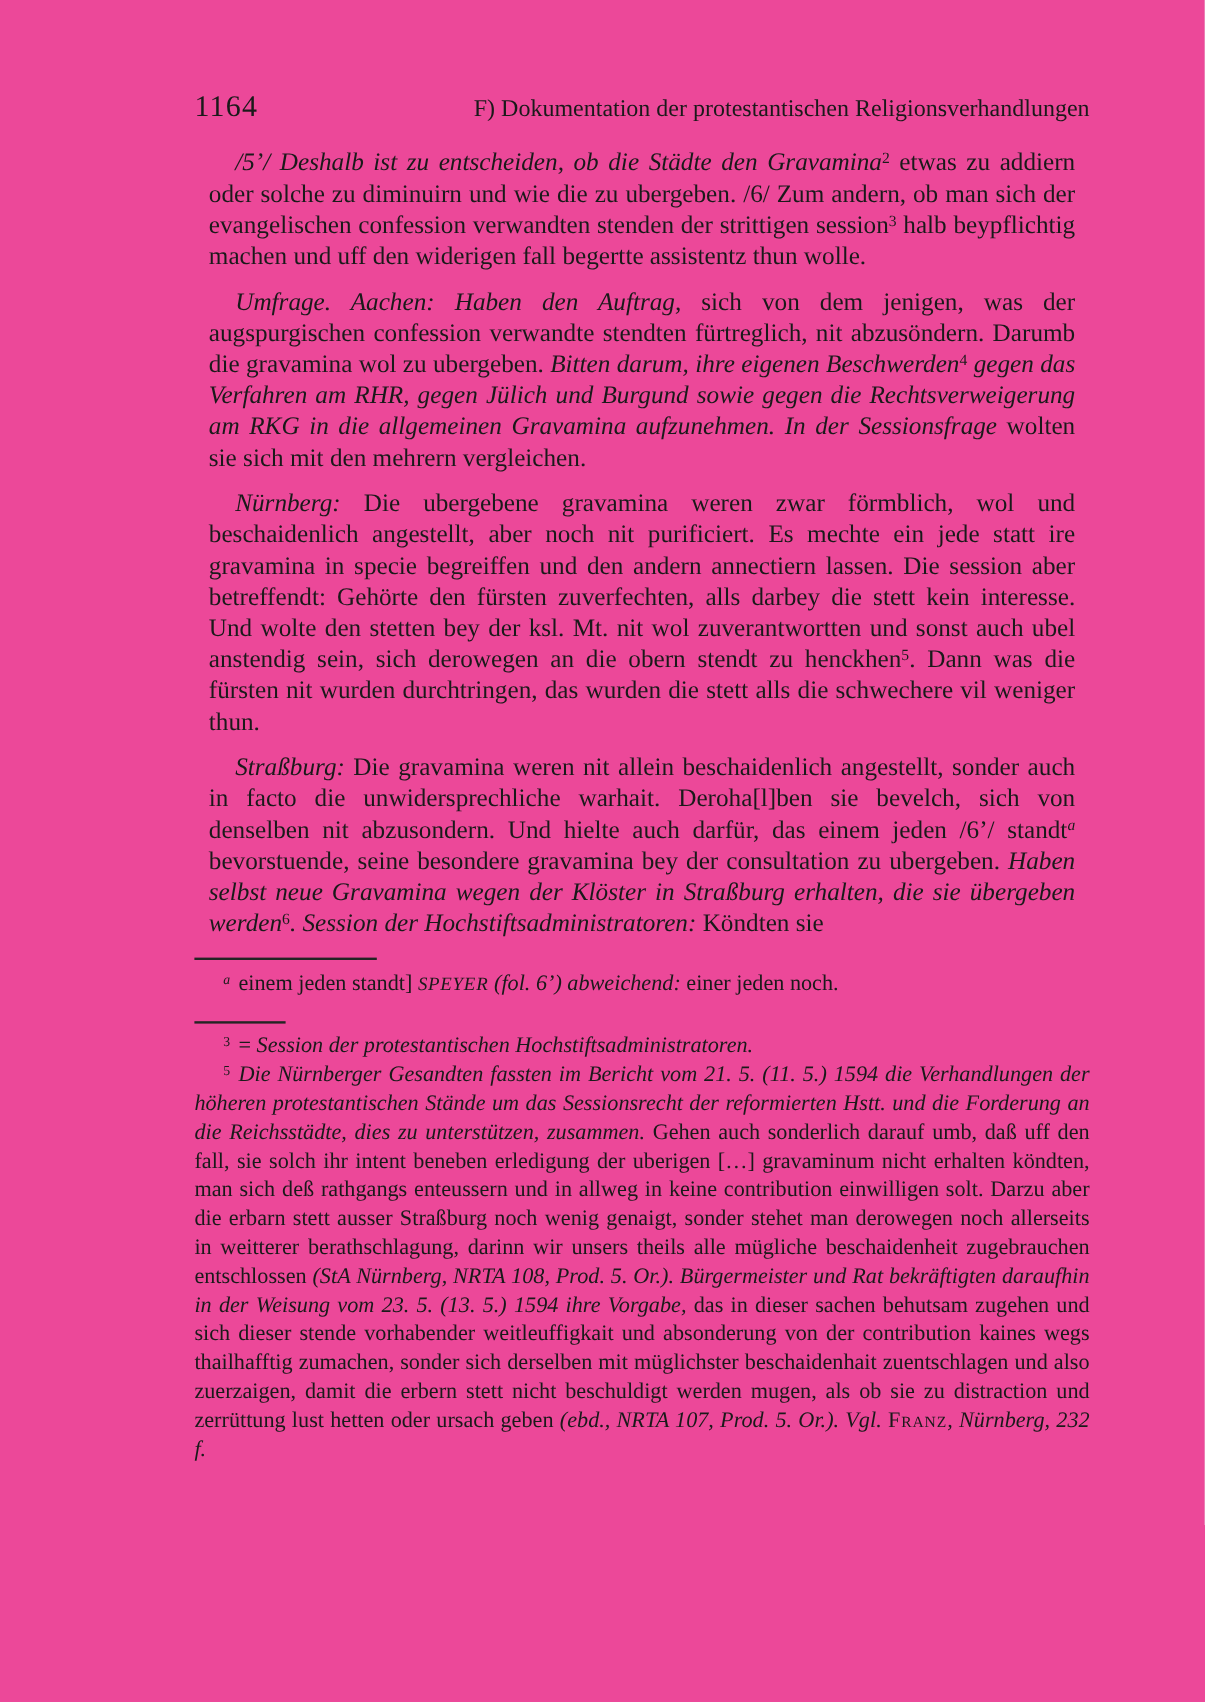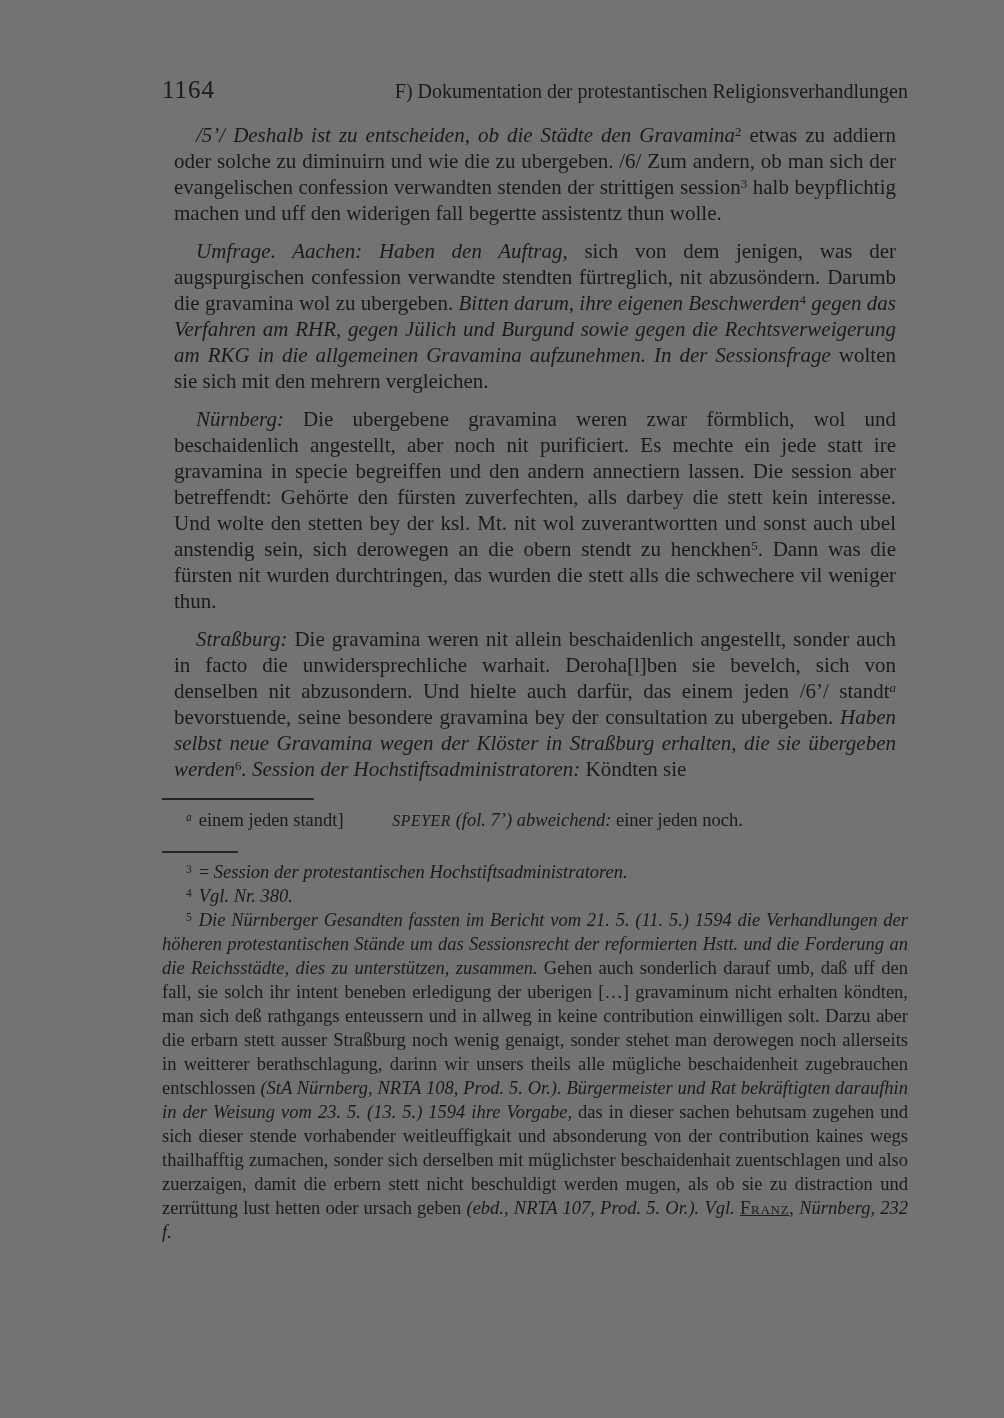--- a/index.html
+++ b/index.html
@@ -1,21 +1,21 @@
 <!DOCTYPE html>
 <html lang="de"><head>
 <meta charset="utf-8">
 <style>
   html, body { margin: 0; padding: 0; background: #e8e8e8; }
   .page {
     position: relative;
     width: 1004px;
     height: 1418px;
     margin: 0 auto;
-    background: #737373;
+    background: #ec4899;
     color: #1a1a1a;
     font-family: "Liberation Serif", serif;
     box-sizing: border-box;
     padding: 78px 96px 0 162px;
     overflow: hidden;
   }
   .header { position: relative; height: 28px; margin-bottom: 16px; }
   .pagenum {
     position: absolute; left: 0; top: -2px;
     font-size: 25px; letter-spacing: 1px;
@@ -25,22 +25,22 @@
     font-size: 20px; padding-top: 2px;
   }
   .bodytext p.bp {
     margin: 12px;
     font-size: 21px;
     line-height: 26px;
     text-align: justify;
     text-indent: 22px;
   }
   .i   { font-style: italic; }
-  .itc { font-style: italic; font-size: 0.85em; letter-spacing: 0.04em; margin-left: 44px; }
-  .sc  { font-variant: small-caps; letter-spacing: 0.04em; text-decoration: underline; }
+  .itc { font-style: italic; font-size: 0.85em; letter-spacing: 0.04em; }
+  .sc  { font-variant: small-caps; letter-spacing: 0.04em; }
   sup {
     font-size: 0.62em;
     vertical-align: baseline;
     position: relative;
     top: -0.45em;
     line-height: 0;
   }
   .supi { font-style: italic; }
   .rule { border: 0; border-top: 2px solid #242424; }
   .rule-a { width: 152px; margin: 16px 0 8px 0; }
@@ -66,23 +66,22 @@
 
   <div class="bodytext">
     <p class="bp"><span class="i">/5’/ Deshalb ist zu entscheiden, ob die Städte den Gravamina</span><sup class="sup">2</sup><span> etwas zu addiern oder solche zu diminuirn und wie die zu ubergeben. /6/ Zum andern, ob man sich der evangelischen confession verwandten stenden der strittigen session</span><sup class="sup">3</sup><span> halb beypflichtig machen und uff den widerigen fall begertte assistentz thun wolle.</span></p>
     <p class="bp"><span class="i">Umfrage. Aachen: Haben den Auftrag,</span><span> sich von dem jenigen, was der augspurgischen confession verwandte stendten fürtreglich, nit abzusöndern. Darumb die gravamina wol zu ubergeben. </span><span class="i">Bitten darum, ihre eigenen Beschwerden</span><sup class="sup">4</sup><span class="i"> gegen das Verfahren am RHR, gegen Jülich und Burgund sowie gegen die Rechtsverweigerung am RKG in die allgemeinen Gravamina aufzunehmen. In der Sessionsfrage</span><span> wolten sie sich mit den mehrern vergleichen.</span></p>
     <p class="bp"><span class="i">Nürnberg:</span><span> Die ubergebene gravamina weren zwar förmblich, wol und beschaidenlich angestellt, aber noch nit purificiert. Es mechte ein jede statt ire gravamina in specie begreiffen und den andern annectiern lassen. Die session aber betreffendt: Gehörte den fürsten zuverfechten, alls darbey die stett kein interesse. Und wolte den stetten bey der ksl. Mt. nit wol zuverantwortten und sonst auch ubel anstendig sein, sich derowegen an die obern stendt zu henckhen</span><sup class="sup">5</sup><span>. Dann was die fürsten nit wurden durchtringen, das wurden die stett alls die schwechere vil weniger thun.</span></p>
     <p class="bp"><span class="i">Straßburg:</span><span> Die gravamina weren nit allein beschaidenlich angestellt, sonder auch in facto die unwidersprechliche warhait. Deroha[l]ben sie bevelch, sich von denselben nit abzusondern. Und hielte auch darfür, das einem jeden /6’/ standt</span><sup class="supi">a</sup><span> bevorstuende, seine besondere gravamina bey der consultation zu ubergeben. </span><span class="i">Haben selbst neue Gravamina wegen der Klöster in Straßburg erhalten, die sie übergeben werden</span><sup class="sup">6</sup><span class="i">. Session der Hochstiftsadministratoren:</span><span> Köndten sie</span></p>
   </div>
 
   <div class="apparatus">
     <hr class="rule rule-a">
-    <p class="fn"><sup class="supi">a</sup><span>einem jeden standt] </span><span class="itc">SPEYER</span><span class="i"> (fol. 7’) abweichend: </span><span>einer jeden noch.</span></p>
+    <p class="fn"><sup class="supi">a</sup><span>einem jeden standt] </span><span class="itc">SPEYER</span><span class="i"> (fol. 6’) abweichend: </span><span>einer jeden noch.</span></p>
   </div>
 
   <div class="footnotes">
     <hr class="rule rule-b">
     <p class="fn"><sup class="sup">3</sup><span>= </span><span class="i">Session der protestantischen Hochstiftsadministratoren.</span></p>
-    <p class="fn"><sup class="sup">4</sup><span class="i">Vgl. Nr. 380.</span></p>
     <p class="fn"><sup class="sup">5</sup><span class="i">Die Nürnberger Gesandten fassten im Bericht vom 21. 5. (11. 5.) 1594 die Verhandlungen der höheren protestantischen Stände um das Sessionsrecht der reformierten Hstt. und die Forderung an die Reichsstädte, dies zu unterstützen, zusammen. </span><span>Gehen auch sonderlich darauf umb, daß uff den fall, sie solch ihr intent beneben erledigung der uberigen […] gravaminum nicht erhalten köndten, man sich deß rathgangs enteussern und in allweg in keine contribution einwilligen solt. Darzu aber die erbarn stett ausser Straßburg noch wenig genaigt, sonder stehet man derowegen noch allerseits in weitterer berathschlagung, darinn wir unsers theils alle mügliche beschaidenheit zugebrauchen entschlossen </span><span class="i">(StA Nürnberg, NRTA 108, Prod. 5. Or.). Bürgermeister und Rat bekräftigten daraufhin in der Weisung vom 23. 5. (13. 5.) 1594 ihre Vorgabe,</span><span> das in dieser sachen behutsam zugehen und sich dieser stende vorhabender weitleuffigkait und absonderung von der contribution kaines wegs thailhafftig zumachen, sonder sich derselben mit müglichster beschaidenhait zuentschlagen und also zuerzaigen, damit die erbern stett nicht beschuldigt werden mugen, als ob sie zu distraction und zerrüttung lust hetten oder ursach geben </span><span class="i">(ebd., NRTA 107, Prod. 5. Or.). Vgl. </span><span class="sc">Franz</span><span class="i">, Nürnberg, 232 f.</span></p>
   </div>
 
 </div>
 
 </body></html>

